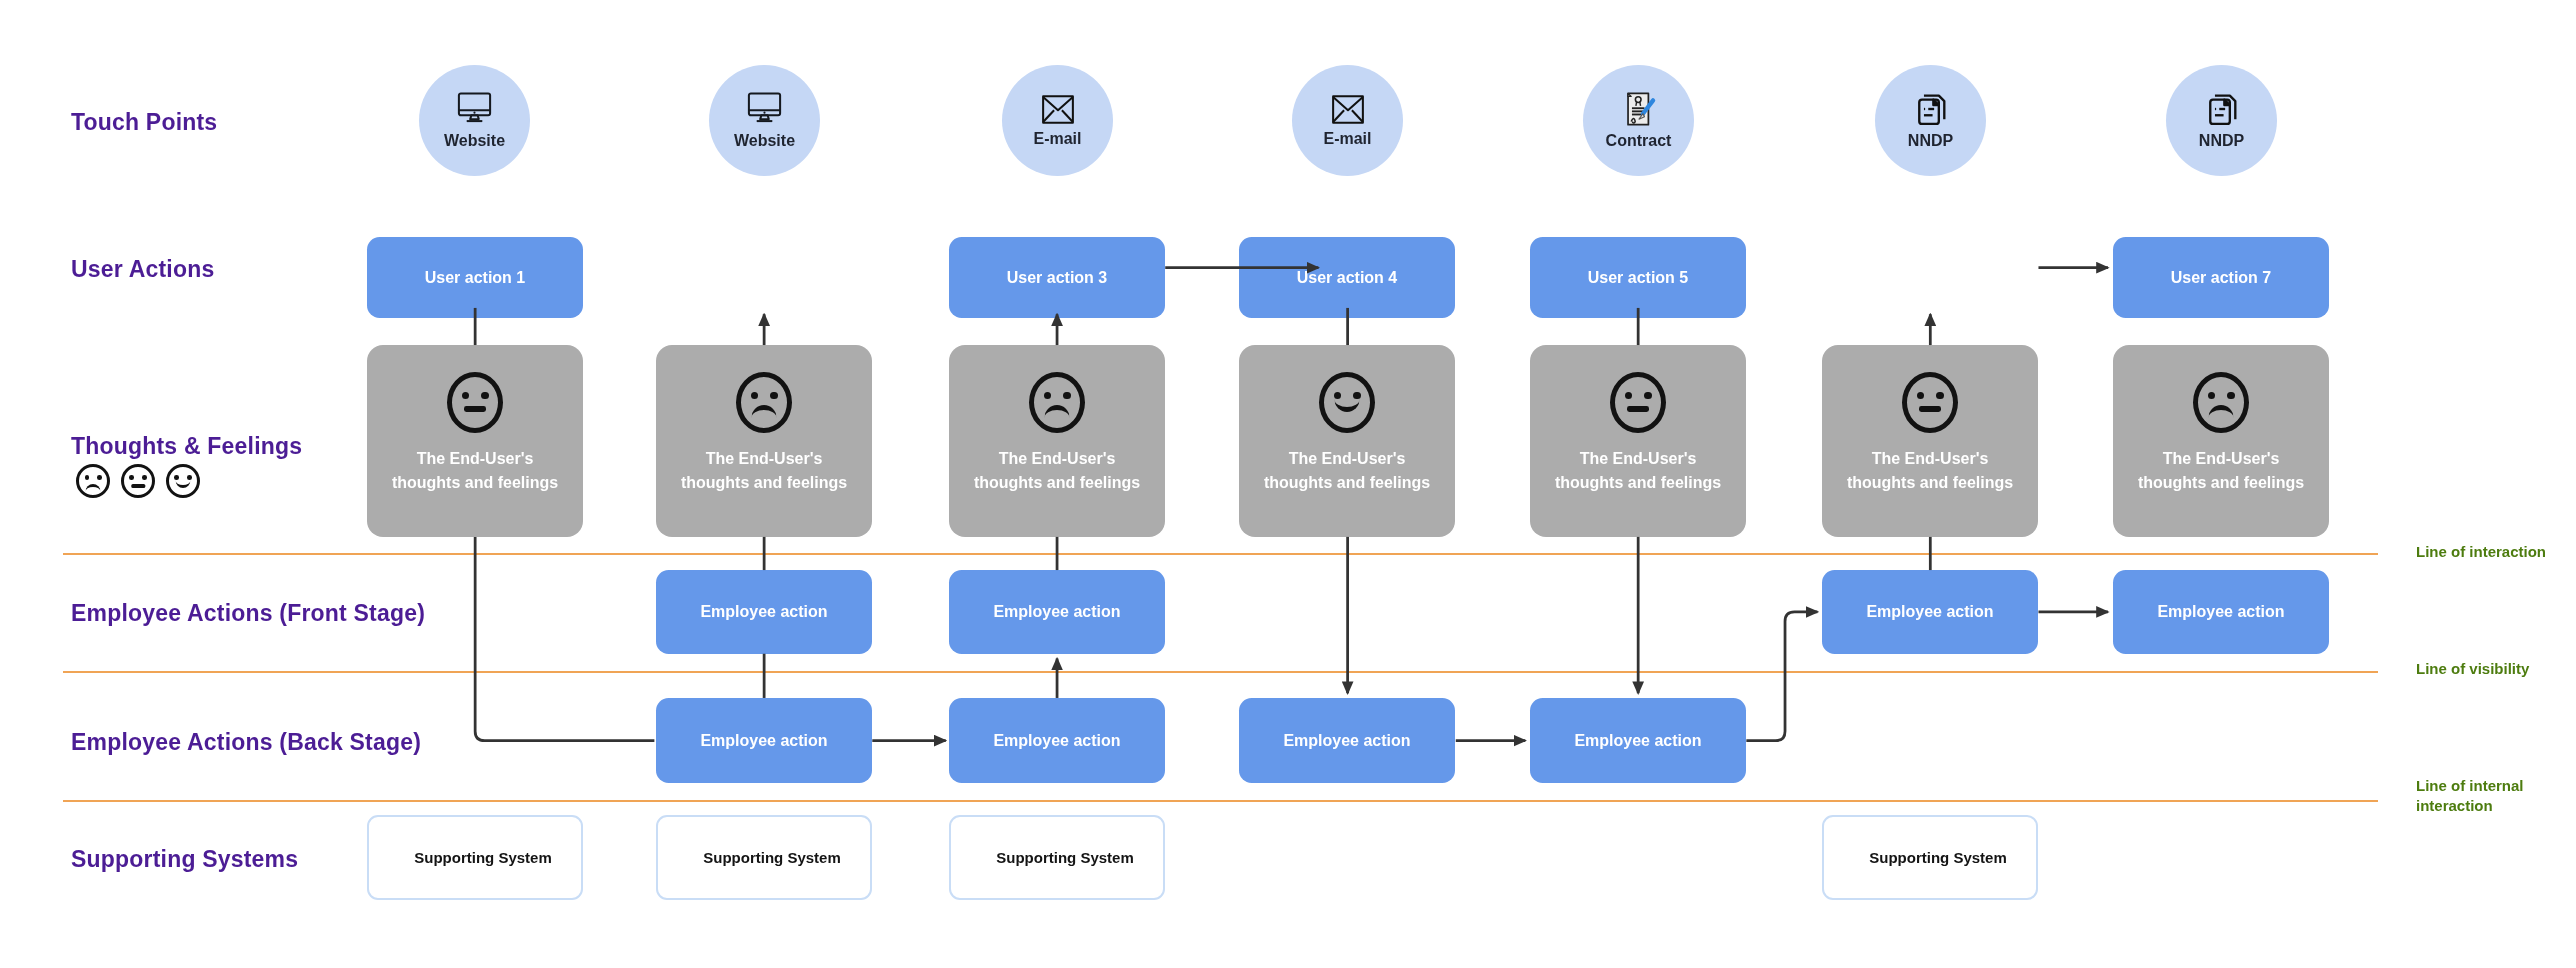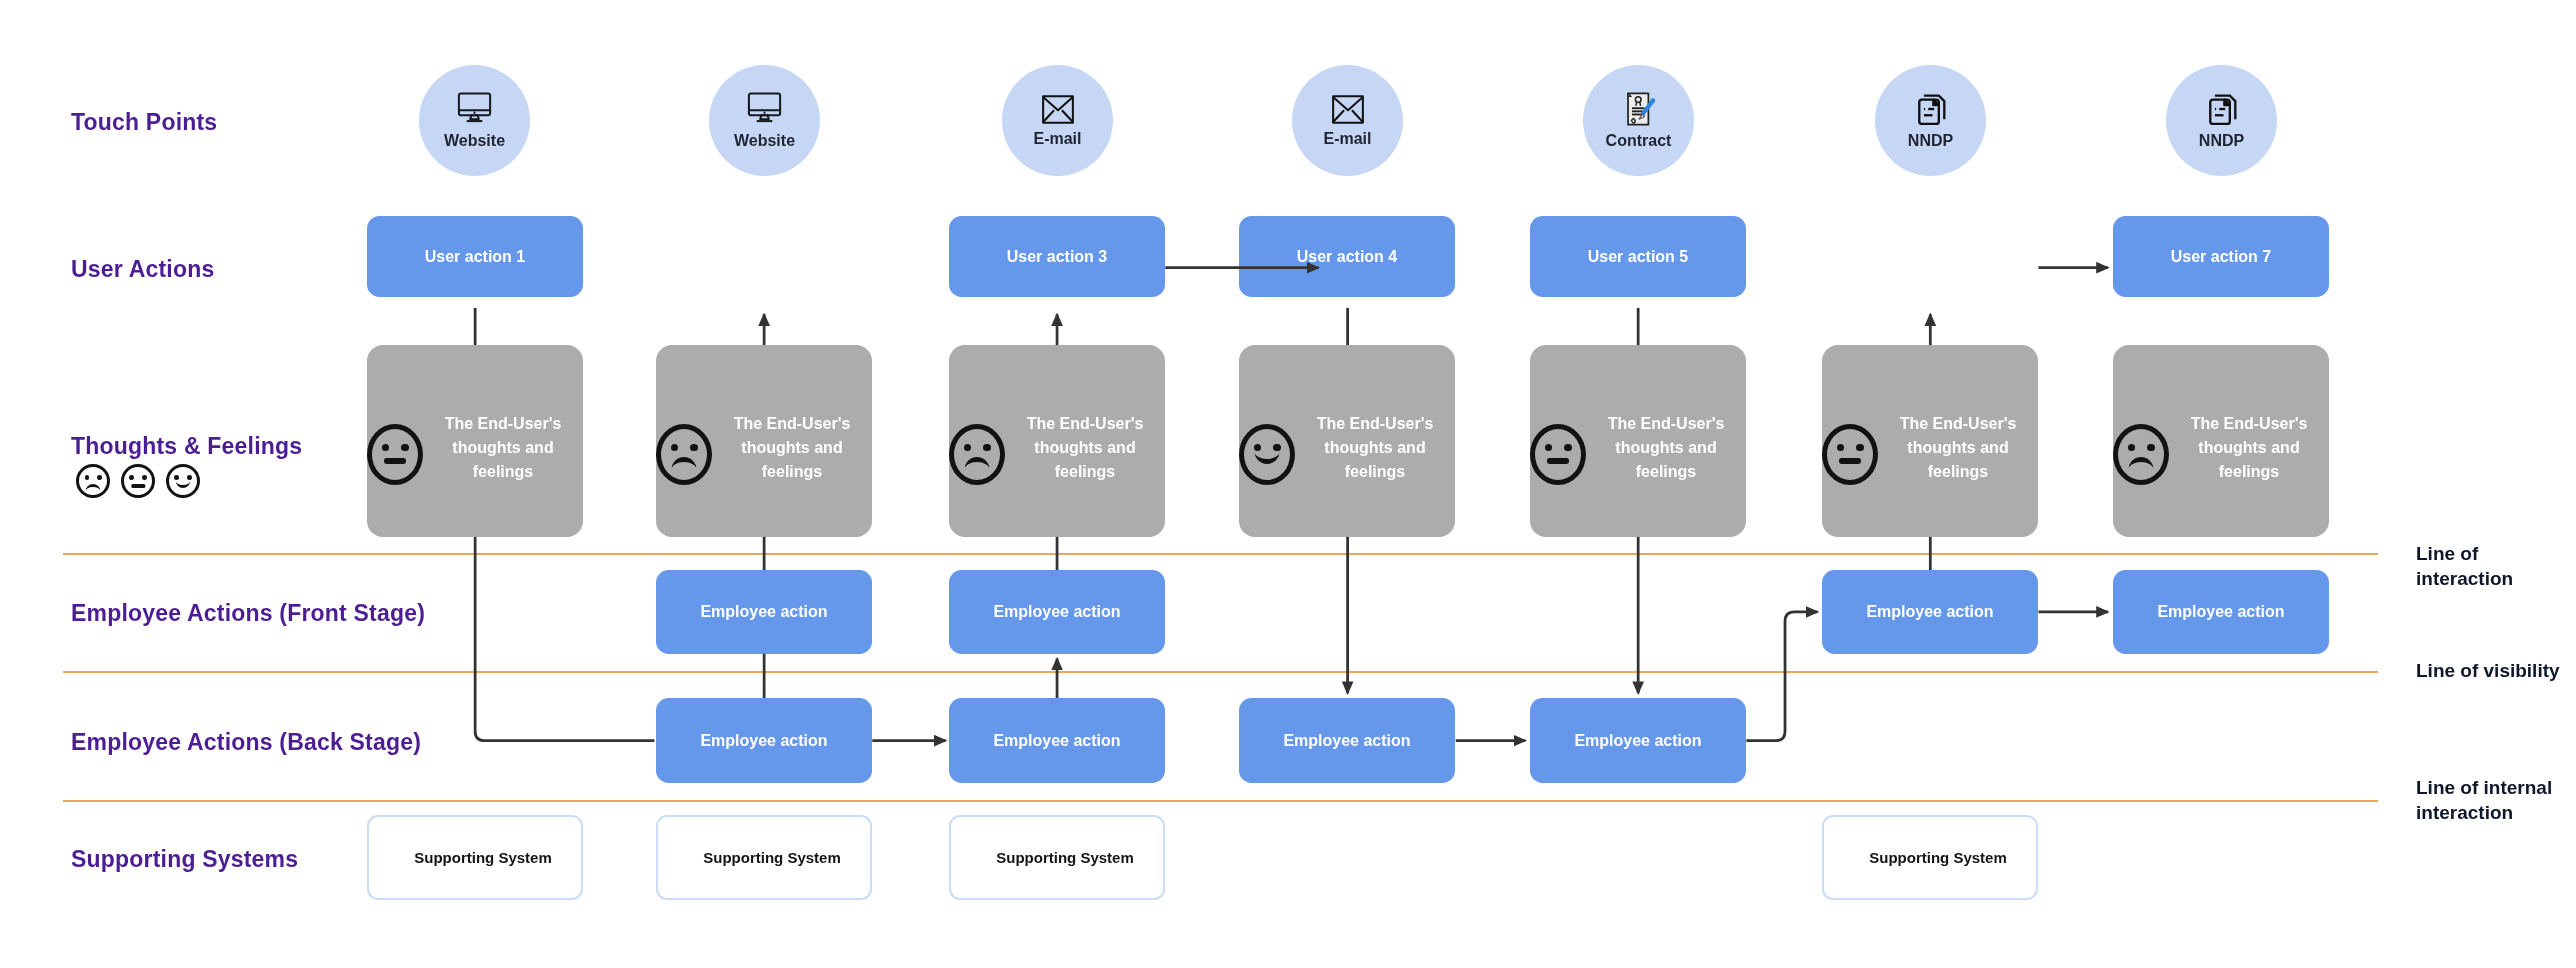--- a/index.html
+++ b/index.html
@@ -9,28 +9,28 @@
   .row-label{position:absolute;left:71px;font-weight:700;color:#4c1d95;font-size:23px;letter-spacing:0.2px;}
 
   
   .tp-circle{position:absolute;top:65px;width:111px;height:111px;border-radius:50%;
     background:#c5d7f5;display:flex;flex-direction:column;align-items:center;justify-content:center;gap:4.7px;}
   .tp-circle .tp-label{font-size:16px;font-weight:700;color:#1f2430;}
 
   
   .node{position:absolute;width:216px;border-radius:12.6px;display:flex;align-items:center;justify-content:center;text-align:center;box-sizing:border-box;}
   .node .lbl{font-weight:700;font-size:16px;color:#fff;}
-  .user-box{top:216px;height:81px;background:#6598ea;}
+  .user-box{top:237px;height:81px;background:#6598ea;}
   .front-box{top:570px;height:84px;background:#6598ea;}
   .back-box{top:698px;height:85px;background:#6598ea;}
   .support-box{top:815px;height:85px;background:#fff;border:2.4px solid #c9ddf6;border-radius:11px;padding-left:16px;}
   .support-box .lbl{color:#141414;font-size:15px;}
 
   .thought-box{position:absolute;top:345px;height:192px;width:216px;border-radius:16px;background:#acacac;
-    display:flex;flex-direction:row;align-items:center;box-sizing:border-box;}
+    display:flex;flex-direction:column;align-items:center;box-sizing:border-box;}
   .thought-box .txt{margin-top:14.2px;width:177px;text-align:center;font-weight:700;font-size:16px;line-height:1.5;color:#fff;}
 
   
   .face{position:relative;border-radius:50%;}
   .face .eye{position:absolute;background:#121212;border-radius:50%;}
   .face .mouth{position:absolute;left:50%;transform:translateX(-50%);box-sizing:border-box;}
   .face-lg{width:46px;height:51px;border:5.5px solid #121212;margin-top:27px;flex:0 0 auto;}
   .face-lg .eye{width:7.1px;height:7.1px;top:15px;}
   .face-lg .eye.l{left:9.5px;} .face-lg .eye.r{right:9.5px;}
   .face-sm{width:28.4px;height:28.4px;border:3.2px solid #121212;display:inline-block;margin-right:7.1px;}
@@ -39,21 +39,21 @@
 
   .mood-neutral.face-lg .mouth{top:29px;width:22px;height:5.5px;background:#121212;border-radius:2.4px;}
   .mood-sad.face-lg .mouth{top:28.4px;width:25px;height:13.4px;border-top:5.5px solid #121212;border-radius:13.4px 13.4px 0 0;}
   .mood-happy.face-lg .mouth{top:22px;width:25px;height:13.4px;border-bottom:5.5px solid #121212;border-radius:0 0 13.4px 13.4px;}
   .mood-neutral.face-sm .mouth{top:17.4px;width:13.4px;height:3.2px;background:#121212;border-radius:1.6px;}
   .mood-sad.face-sm .mouth{top:16.6px;width:15px;height:8px;border-top:3.2px solid #121212;border-radius:8px 8px 0 0;}
   .mood-happy.face-sm .mouth{top:13.4px;width:15px;height:8px;border-bottom:3.2px solid #121212;border-radius:0 0 8px 8px;}
 
   
   .bline{position:absolute;left:63px;width:2315px;height:2.4px;background:#f0a455;}
-  .bline-label{position:absolute;left:2416px;width:158px;font-weight:700;font-size:19px;color:#0f172a;line-height:1.3;}
+  .bline-label{position:absolute;left:2416px;width:158px;font-weight:700;font-size:15px;color:#4d7c0f;line-height:1.3;}
 
   .legend-faces{position:absolute;left:76px;top:464px;}
 
   svg.overlay{position:absolute;left:0;top:0;pointer-events:none;}
   .conn{stroke:#333;stroke-width:3.5;fill:none;}
   .tp-icon{display:block;}
 </style>
 </head>
 <body>
 

